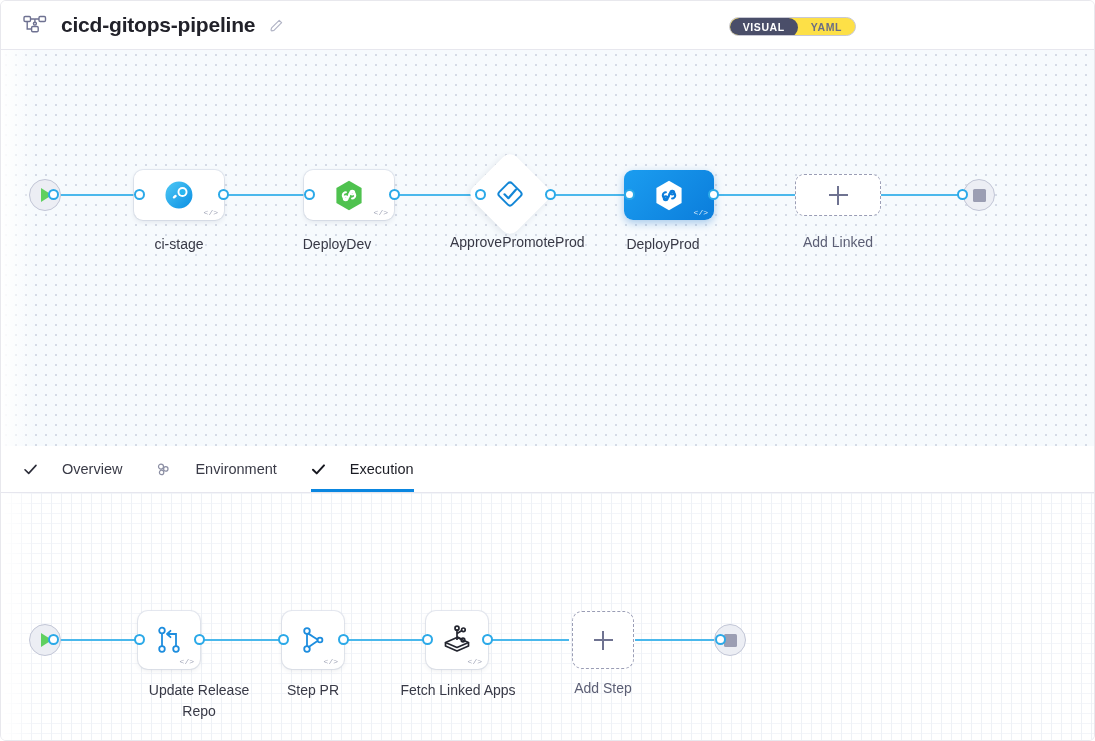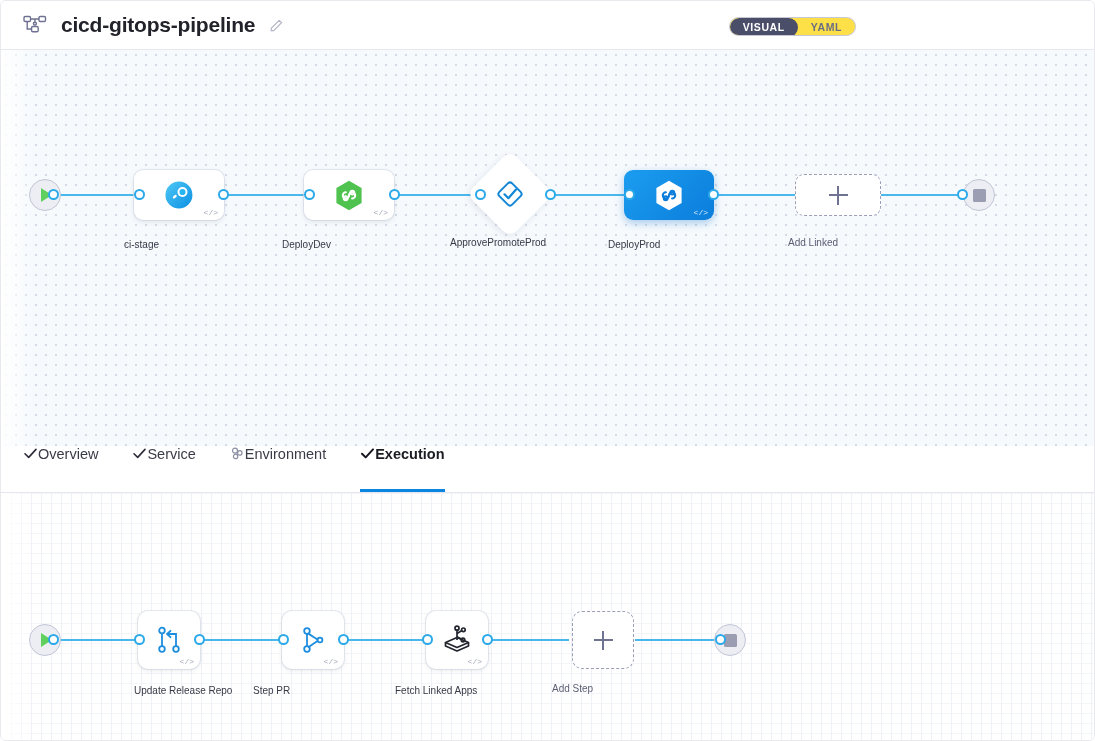--- a/index.html
+++ b/index.html
@@ -167,22 +167,22 @@
     position: relative; width: 19px; height: 19px;
   }
   .plus::before, .plus::after {
     content:""; position:absolute; background:#6f7391;
   }
   .plus::before { left: 8.4px; top: 0; width: 2.2px; height: 19px; }
   .plus::after  { top: 8.4px; left: 0; height: 2.2px; width: 19px; }
 
   .node-label {
     position: absolute;
-    text-align: left;
-    font-size: 10px;
+    text-align: center;
+    font-size: 14px;
     color: #383946;
     line-height: 21px;
     z-index: 2;
   }
   .node-label.muted { color: #5b5e74; }
 
   .step-node {
     position: absolute;
     width: 62px; height: 58px;
     background: #ffffff;
@@ -197,28 +197,28 @@
     position: absolute; left: 0; top: 445px;
     width: 1093px; height: 47px;
     background: #ffffff;
     border-bottom: 1px solid #e6e6ee;
     display: flex; align-items: center;
     padding-left: 22px;
     gap: 34px;
     z-index: 6;
   }
   .tab {
-    display: flex; align-items: flex-start; gap: 0;
+    display: flex; align-items: center; gap: 24px;
     height: 46px;
     font-size: 14.5px;
     color: #3a3b47;
     cursor: pointer;
     position: relative;
   }
-  .tab.active { font-weight: bold; color: #1b1c24; }
+  .tab.active { font-weight: normal; color: #1b1c24; }
   .tab.active::after {
     content: ""; position: absolute; left: 0; right: 0; bottom: 0;
     height: 3px; background: #0a86e0;
   }
   .tab .chk { width: 15px; height: 15px; display:flex; align-items:center; justify-content:center; }
 
   svg { display: block; }
 </style>
 </head>
 <body>
@@ -347,28 +347,20 @@
       <span class="chk">
         <svg width="15" height="15" viewBox="0 0 15 15">
             <path d="M2 7.8 L5.7 11.4 L13 3.4" fill="none" stroke="#2b2c38" stroke-width="1.6" stroke-linecap="round" stroke-linejoin="round"></path>
           </svg>
       </span>
       <span>Overview</span>
     </div>
     <div class="tab">
       <span class="chk">
         <svg width="15" height="15" viewBox="0 0 15 15">
-            <path d="M2 7.8 L5.7 11.4 L13 3.4" fill="none" stroke="#2b2c38" stroke-width="1.6" stroke-linecap="round" stroke-linejoin="round"></path>
-          </svg>
-      </span>
-      <span>Service</span>
-    </div>
-    <div class="tab">
-      <span class="chk">
-        <svg width="15" height="15" viewBox="0 0 15 15">
           <g fill="none" stroke="#8b8ea3" stroke-width="1.2">
             <circle cx="5" cy="4.6" r="2.5"></circle>
             <circle cx="9.8" cy="6.9" r="2.2"></circle>
             <circle cx="5.6" cy="10.4" r="2.2"></circle>
           </g>
         </svg>
       </span>
       <span>Environment</span>
     </div>
     <div class="tab active">

